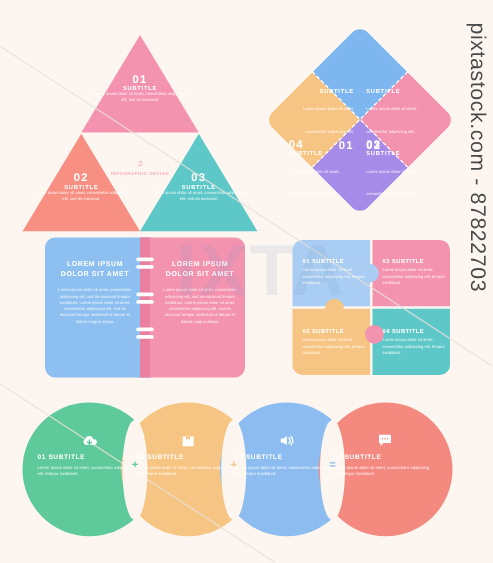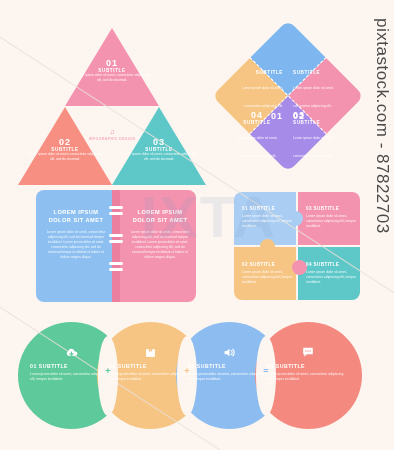--- a/index.html
+++ b/index.html
@@ -63,21 +63,21 @@
   .dq1{background:#7eb6ef;}
   .dq2{background:#f493b0;}
   .dq4{background:#f7c583;}
   .dq3{background:#a78be8;}
   .dia-line{position:absolute;background:transparent;z-index:4;}
   .dia-lh{left:20px;top:73px;width:108px;height:0;border-top:1.2px dashed #fff;transform:rotate(45deg);transform-origin:50% 50%;}
   .dia-lv{left:20px;top:73px;width:108px;height:0;border-top:1.2px dashed #fff;transform:rotate(-45deg);transform-origin:50% 50%;}
   .dia-cell{position:absolute;width:52px;z-index:5;}
   .dc1{left:17px;top:48px;text-align:right;}
   .dc2{left:79px;top:48px;text-align:left;}
-  .dc4{left:17px;top:88px;text-align:center;}
+  .dc4{left:17px;top:88px;text-align:left;}
   .dc3{left:79px;top:88px;text-align:left;}
   .dia-cell .sub{display:block;}
   .dia-cell .num{display:block;}
 
   
   .book-wrap{position:absolute;left:36px;top:190px;width:160px;height:112px;}
   .pg{position:absolute;top:0;width:76px;height:112px;}
   .pg-l{left:0;background:#8dc0f0;border-radius:8px 0 0 8px;}
   .pg-r{left:84px;background:#f493b0;border-radius:0 8px 8px 0;}
   .pg-sheets{position:absolute;top:0;width:9px;height:112px;}

